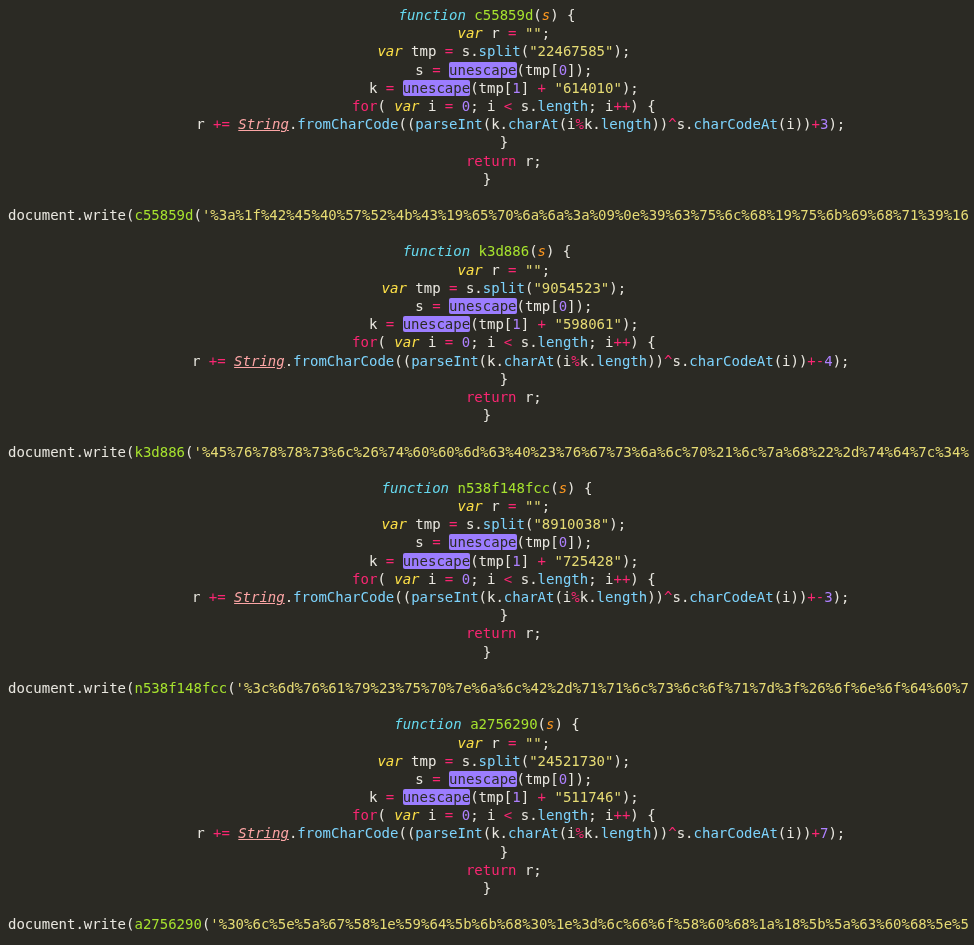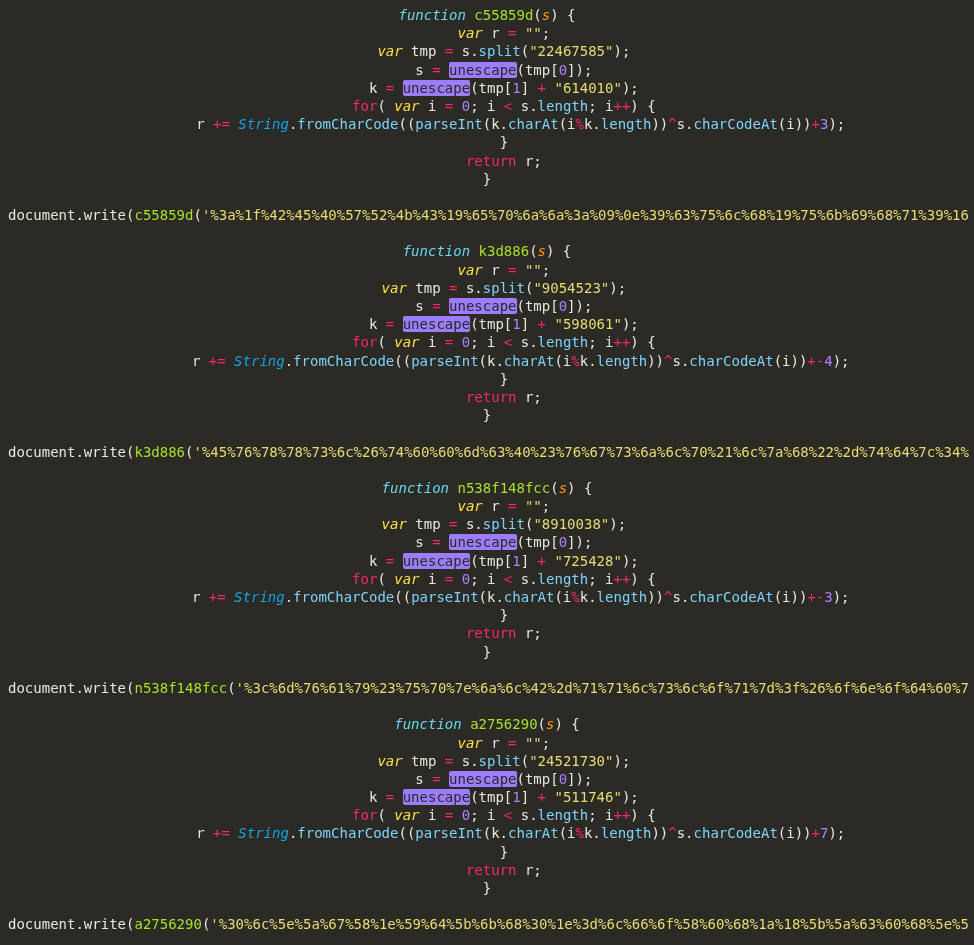--- a/index.html
+++ b/index.html
@@ -23,21 +23,21 @@
   .line { display: block; min-height: 1.3em; text-align: center; }
   .kw-func   { color: #66d9ef; font-style: italic; }   
   .kw-var    { color: #fde047; font-style: italic; }   
   .kw-ctrl   { color: #f92672; }                        
   .fn-name   { color: #a6e22e; }                        
   .param     { color: #fd971f; font-style: italic; }   
   .string    { color: #e6db74; }                        
   .num       { color: #ae81ff; }                        
   .ident     { color: #e8e6df; }                        
   .method    { color: #7dd3fc; }                        
-  .type      { color: #0ea5e9; font-style: italic; }   
+  .type      { color: #fca5a5; font-style: italic; text-decoration: underline; }   
   .caret     { color: #f92672; }
   .hilite {
     background: #9c7dff;
     color: #2b2a24;
     border-radius: 2px;
     padding: 0 0px;
   }
 </style>
 </head>
 <body>

